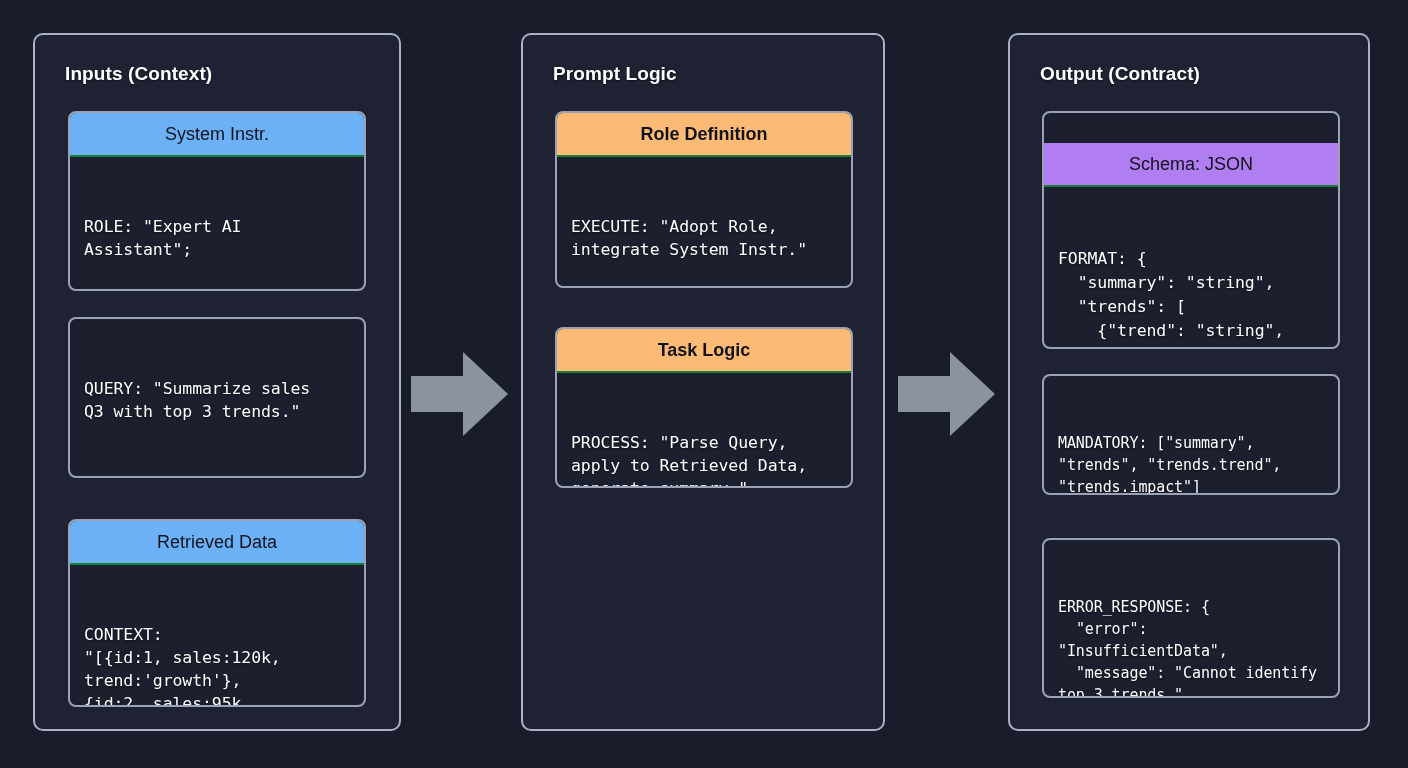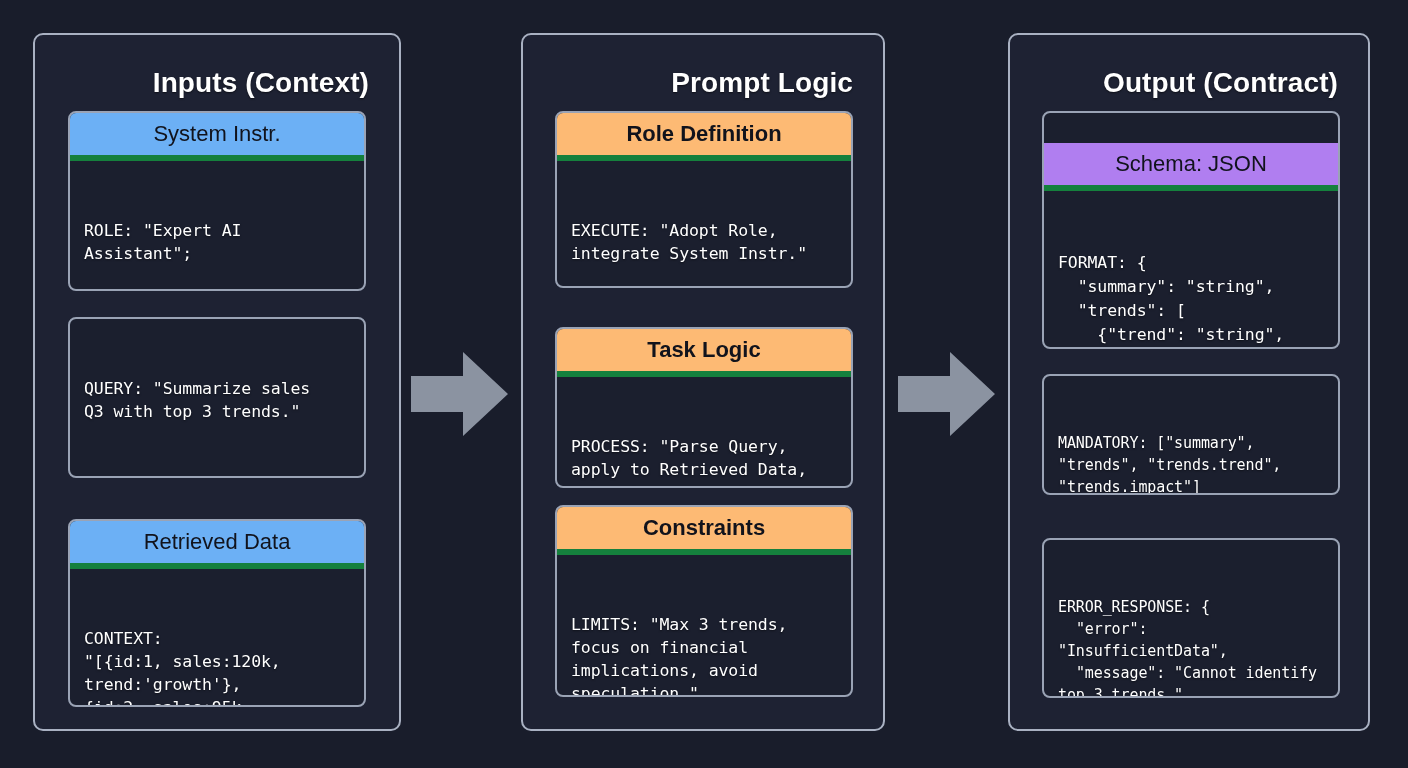--- a/index.html
+++ b/index.html
@@ -30,47 +30,47 @@
     background: #1e2233;
     border: 2px solid #a9b1c2;
     border-radius: 10px;
     padding: 0 30px;
   }
   .panel-inputs  { left: 33px;   width: 368px; }
   .panel-logic   { left: 521px;  width: 364px; }
   .panel-output  { left: 1008px; width: 362px; }
 
   .panel-title {
-    text-align: right;
+    text-align: left;
     color: #ffffff;
-    font-size: 28px;
+    font-size: 19px;
     font-weight: bold;
     letter-spacing: 0.1px;
-    margin: 31px 0 0 0;
+    margin: 22px 0 0 0;
     line-height: 34px;
     text-shadow: 0 1px 2px rgba(0,0,0,0.55);
   }
 
   
   .card {
     position: absolute;
     box-sizing: border-box;
     background: #1b1f2e;
     border: 2px solid #9aa3b5;
     border-radius: 8px;
     overflow: hidden;
   }
   .card-header {
     text-align: center;
     color: #11131c;
-    font-size: 22px;
+    font-size: 18px;
     line-height: 42px;
     height: 42px;
     font-weight: normal;
-    border-bottom: 6px solid #15803d;
+    border-bottom: 2px solid #15803d;
   }
   .hdr-blue   { background: #6cb0f5; }
   .hdr-green  { background: #fdba74; font-weight: bold; }
   .hdr-purple { background: #b07ef0; margin-top: 30px; }
 
   .card-body {
     padding: 12px 13px 12px 14px;
     color: #ffffff;
     font-family: "DejaVu Sans Mono", "Liberation Mono", monospace;
     font-size: 16.5px;
@@ -164,29 +164,20 @@
 
   <div class="card" id="card-tasklogic">
     <div class="card-header hdr-green">Task Logic</div>
     <div class="card-body">
       <p>PROCESS: "Parse Query,
 apply to Retrieved Data,
 generate summary."</p>
     </div>
   </div>
 
-  <div class="card" id="card-constraints">
-    <div class="card-header hdr-green">Constraints</div>
-    <div class="card-body">
-      <p>LIMITS: "Max 3 trends,
-focus on financial
-implications, avoid
-speculation."</p>
-    </div>
-  </div>
 
   <div class="arrow" id="arrow-2">
     <svg width="98" height="88" viewBox="0 0 98 88" xmlns="http://www.w3.org/2000/svg">
       <polygon points="0,26 52,26 52,2 97,44 52,86 52,62 0,62" fill="#8b93a1"></polygon>
     </svg>
   </div>
 
   <div class="panel panel-output">
     <div class="panel-title">Output (Contract)</div>
   </div>

